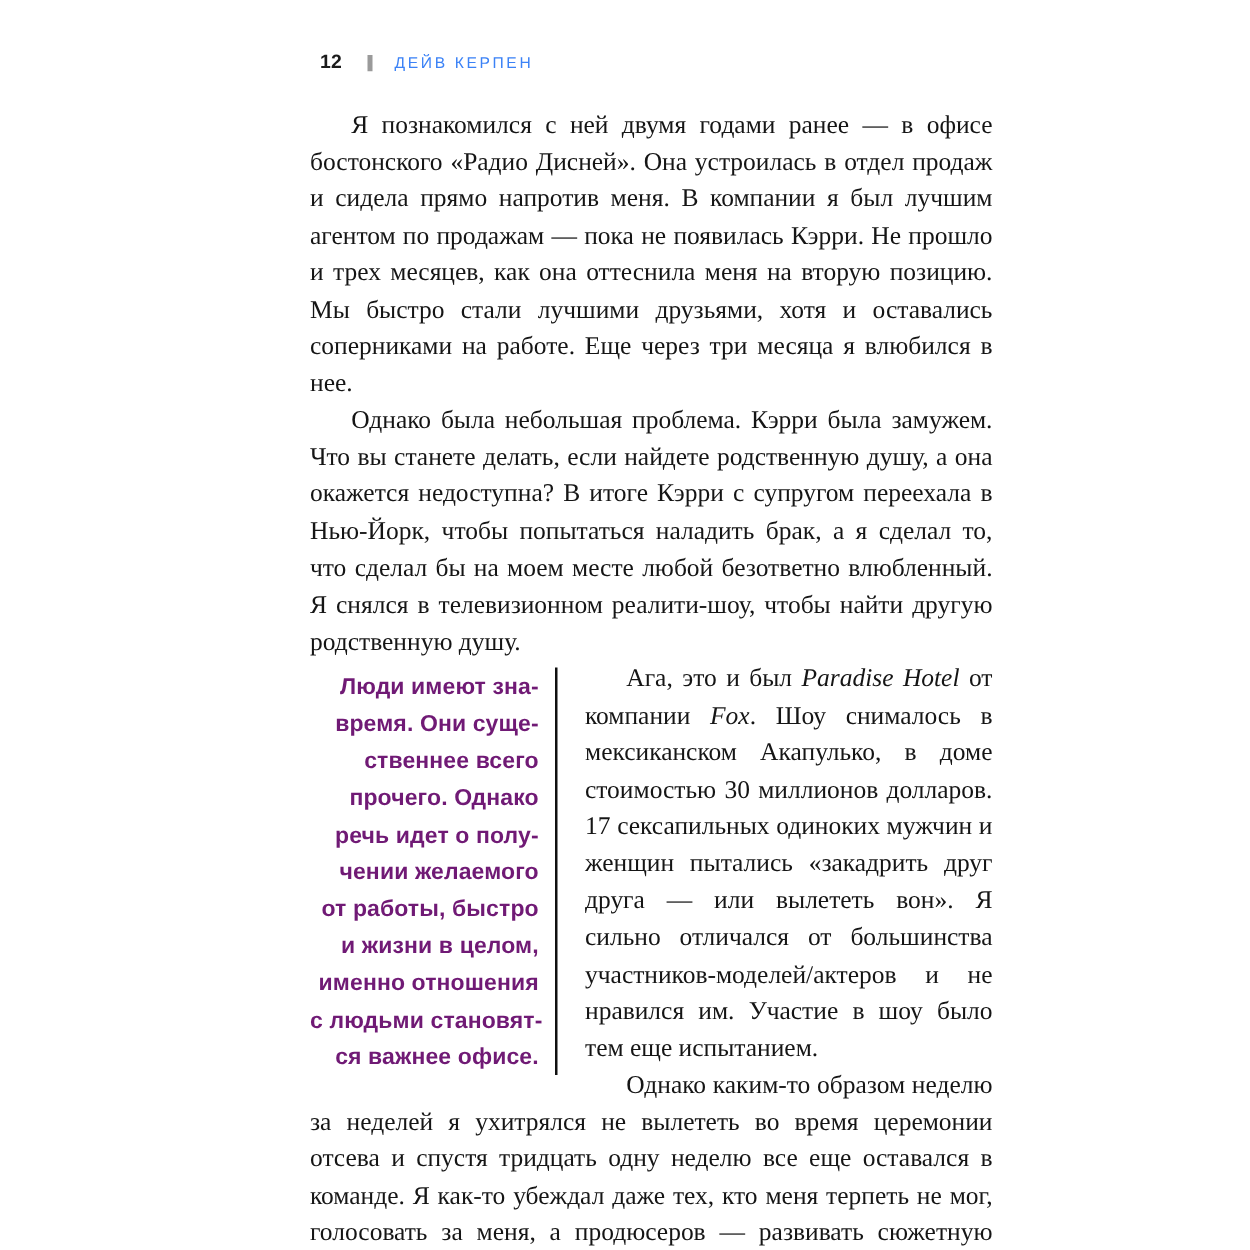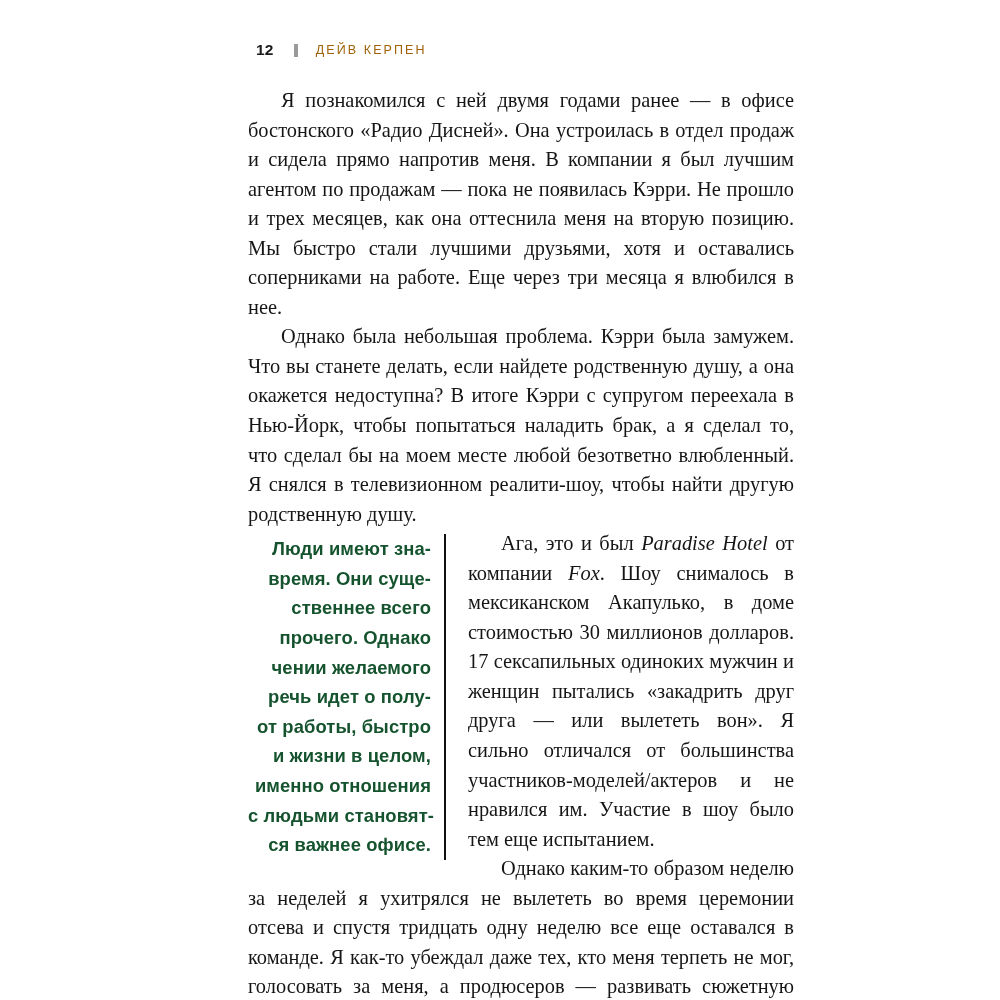--- a/index.html
+++ b/index.html
@@ -43,21 +43,21 @@
     height: 13px;
     background: #9a9a9a;
     margin: 0 18px 0 20px;
     flex: none;
   }
   .head-title {
     font-family: "Liberation Sans", sans-serif;
     font-size: 12.5px;
     font-weight: normal;
     letter-spacing: 2.1px;
-    color: #a16207;
+    color: #3b82f6;
     text-transform: uppercase;
   }
 
   
   .textblock {
     position: absolute;
     left: 248px;
     top: 86px;
     width: 546px;
     font-size: 20.4px;
@@ -79,21 +79,21 @@
   .pullquote {
     float: left;
     width: 183px;
     margin: 5px 22px 10px 0px;
     padding: 0;
     font-family: "Liberation Sans", sans-serif;
     font-weight: bold;
     font-size: 18.4px;
     line-height: 29.6px;
     text-align: right;
-    color: #14532d;
+    color: #701a75;
     border-right: 2.4px solid #101010;
     padding-right: 13px;
     text-indent: 0;
     box-sizing: content-box;
     letter-spacing: 0.1px;
   }
   .pullquote .pq-line {
     display: block;
     white-space: nowrap;
   }
@@ -117,22 +117,22 @@
 
     <p class="para">
       <span>Однако была небольшая проблема. Кэрри была замужем. Что вы станете делать, если найдете родственную душу, а она окажется недоступна? В итоге Кэрри с супругом переехала в Нью-Йорк, чтобы попытаться наладить брак, а я сделал то, что сделал бы на моем месте любой безответно влюбленный. Я снялся в телевизионном реалити-шоу, чтобы найти другую родственную душу.</span>
     </p>
 
     <blockquote class="pullquote">
       <span class="pq-line">Люди имеют зна-</span>
       <span class="pq-line">время. Они суще-</span>
       <span class="pq-line">ственнее всего</span>
       <span class="pq-line">прочего. Однако</span>
+      <span class="pq-line">речь идет о полу-</span>
       <span class="pq-line">чении желаемого</span>
-      <span class="pq-line">речь идет о полу-</span>
       <span class="pq-line">от работы, быстро</span>
       <span class="pq-line">и жизни в целом,</span>
       <span class="pq-line">именно отношения</span>
       <span class="pq-line">с людьми становят-</span>
       <span class="pq-line">ся важнее офисе.</span>
     </blockquote>
 
     <p class="para"><span>Ага, это и был </span><span class="ital">Paradise Hotel</span><span> от компании </span><span class="ital">Fox</span><span>. Шоу снималось в мексиканском Акапулько, в доме стоимостью 30 миллионов долларов. 17 сексапильных одиноких мужчин и женщин пытались «закадрить друг друга — или вылететь вон». Я сильно отличался от большинства участников-моделей/актеров и не нравился им. Участие в шоу было тем еще испытанием.</span></p>
 
     <p class="para">

